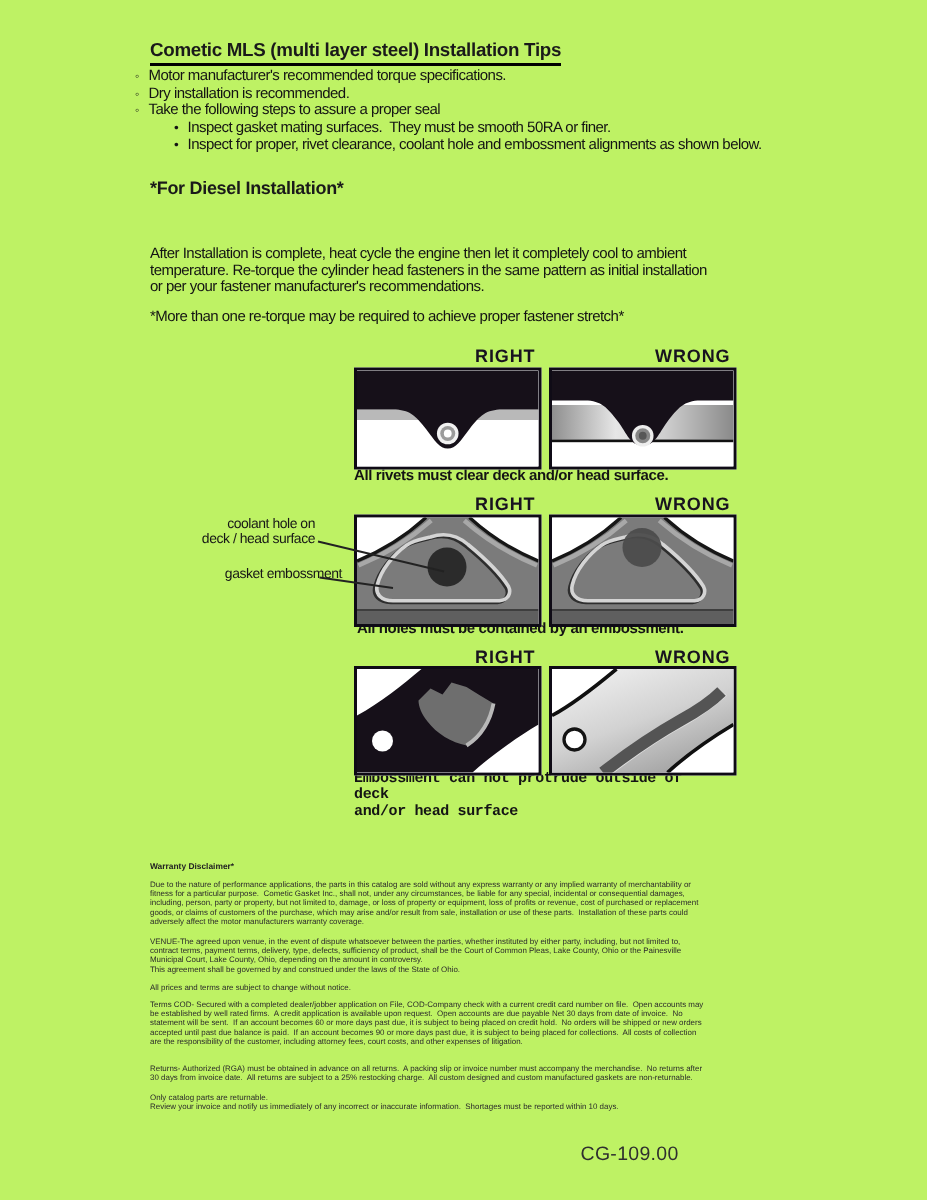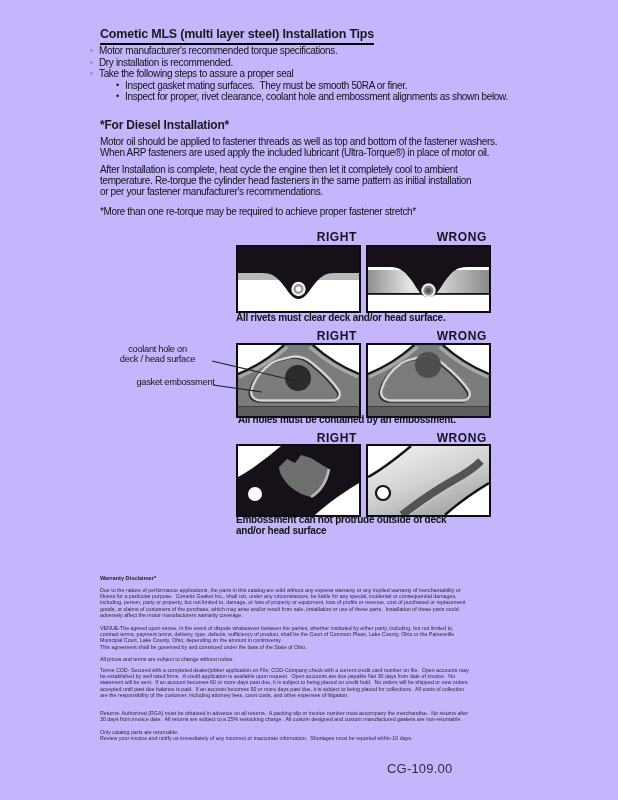--- a/index.html
+++ b/index.html
@@ -1,32 +1,32 @@
 <!DOCTYPE html>
 <html><head>
 <meta charset="utf-8">
 <style>
   html,body{margin:0;padding:0;background:#e8e8e8;}
-  #page{position:relative;width:618px;height:800px;background:#c4b5fd;margin:0 auto;
+  #page{position:relative;width:618px;height:800px;background:#bef264;margin:0 auto;
         font-family:"Liberation Sans",sans-serif;color:#1a1a1a;overflow:hidden;}
   .abs{position:absolute;}
   .title{font-size:12.5px;font-weight:bold;letter-spacing:-0.2px;
          border-bottom:2px solid #000;padding-bottom:2px;display:inline-block;}
   .body-text{font-size:10px;letter-spacing:-0.35px;line-height:11px;color:#131313;}
   .tip-row{display:flex;white-space:pre;line-height:11.6px;}
   .tip-marker{width:9px;font-size:8px;line-height:11.6px;text-align:left;}
   .sub{margin-left:26px;}
   .sub .tip-marker{font-size:9px;}
   .heading{font-size:12px;font-weight:bold;letter-spacing:-0.2px;}
   .para{white-space:pre-wrap;width:462px;}
   .dlabel{width:121px;text-align:right;font-size:12px;font-weight:bold;letter-spacing:0.6px;color:#18131f;}
   .dbox{width:121px;height:64px;border:2.5px solid #0f0b16;box-sizing:content-box;background:#fff;z-index:1;}
   .dbox svg{display:block;width:100%;height:100%;}
   .caption{font-size:10px;font-weight:bold;letter-spacing:-0.25px;color:#141414;line-height:11px;white-space:pre-wrap;}
-  .ptr-label{font-size:9.3px;letter-spacing:-0.3px;color:#161616;text-align:center;width:105px;line-height:9.8px;}
+  .ptr-label{font-size:9.3px;letter-spacing:-0.3px;color:#161616;text-align:right;width:105px;line-height:9.8px;}
   .disc{font-size:5.3px;line-height:6.2px;letter-spacing:0;color:#2a2a2a;width:432px;white-space:pre-wrap;}
   .disc-head{font-size:5.6px;font-weight:bold;color:#222;}
   .footer-code{font-size:13px;letter-spacing:0.2px;color:#2f2f2f;}
 </style>
 </head>
 <body>
 
 <div id="page">
 
   <div class="abs" style="left:100px;top:24px;">
@@ -50,22 +50,20 @@
       <span class="tip-marker">•</span>
       <span>Inspect gasket mating surfaces.  They must be smooth 50RA or finer.</span>
     </div>
     <div class="tip-row sub">
       <span class="tip-marker">•</span>
       <span>Inspect for proper, rivet clearance, coolant hole and embossment alignments as shown below.</span>
     </div>
   </div>
 
   <div class="abs heading" style="left:100px;top:118px;">*For Diesel Installation*</div>
-  <div class="abs body-text para" style="left:100px;top:136px;">Motor oil should be applied to fastener threads as well as top and bottom of the fastener washers.
-When ARP fasteners are used apply the included lubricant (Ultra-Torque®) in place of motor oil.</div>
   <div class="abs body-text para" style="left:100px;top:164px;">After Installation is complete, heat cycle the engine then let it completely cool to ambient
 temperature. Re-torque the cylinder head fasteners in the same pattern as initial installation
 or per your fastener manufacturer's recommendations.</div>
   <div class="abs body-text para" style="left:100px;top:206px;">*More than one re-torque may be required to achieve proper fastener stretch*</div>
 
   <div class="abs dlabel" style="left:236px;top:230px;">RIGHT</div>
   <div class="abs dlabel" style="left:366px;top:230px;">WRONG</div>
 
   <div class="abs dbox" style="left:236px;top:245px;">
     <svg viewBox="0 0 121 64" preserveAspectRatio="none">
@@ -174,21 +172,21 @@
       <rect width="121" height="69" fill="#ffffff"></rect>
       <path d="M0,31 C15,23 31,10 43,0 L121,0 L121,37 C106,46 89,58 77,69 L0,69 Z" fill="url(#g3)"></path>
       <path d="M0,31 C15,23 31,10 43,0" stroke="#101010" stroke-width="2.4" fill="none"></path>
       <path d="M121,37 C106,46 89,58 77,69" stroke="#101010" stroke-width="2.4" fill="none"></path>
       <path d="M40,69 C57,56 75,44 90,36 C100,30 108,24 116,17" stroke="#dcdcdc" stroke-width="2" fill="none"></path>
       <path d="M34,69 C52,55 70,43 86,34 C97,28 106,22 113,15" stroke="#545454" stroke-width="8" fill="none"></path>
       <circle cx="15" cy="47" r="7" fill="#ffffff" stroke="#141414" stroke-width="2.2"></circle>
     </svg>
   </div>
 
-  <div class="abs caption" style="left:236px;top:514px;width:230px;">Embossment can not protrude outside of deck
+  <div class="abs caption" style="left:236px;top:514px;width:230px;font-family:Liberation Mono, monospace;">Embossment can not protrude outside of deck
 and/or head surface</div>
 
   <div class="abs disc disc-head" style="left:100px;top:575px;">Warranty Disclaimer*</div>
   <div class="abs disc" style="left:100px;top:587px;">Due to the nature of performance applications, the parts in this catalog are sold without any express warranty or any implied warranty of merchantability or
 fitness for a particular purpose.  Cometic Gasket Inc., shall not, under any circumstances, be liable for any special, incidental or consequential damages,
 including, person, party or property, but not limited to, damage, or loss of property or equipment, loss of profits or revenue, cost of purchased or replacement
 goods, or claims of customers of the purchase, which may arise and/or result from sale, installation or use of these parts.  Installation of these parts could
 adversely affect the motor manufacturers warranty coverage.</div>
   <div class="abs disc" style="left:100px;top:625px;">VENUE-The agreed upon venue, in the event of dispute whatsoever between the parties, whether instituted by either party, including, but not limited to,
 contract terms, payment terms, delivery, type, defects, sufficiency of product, shall be the Court of Common Pleas, Lake County, Ohio or the Painesville

